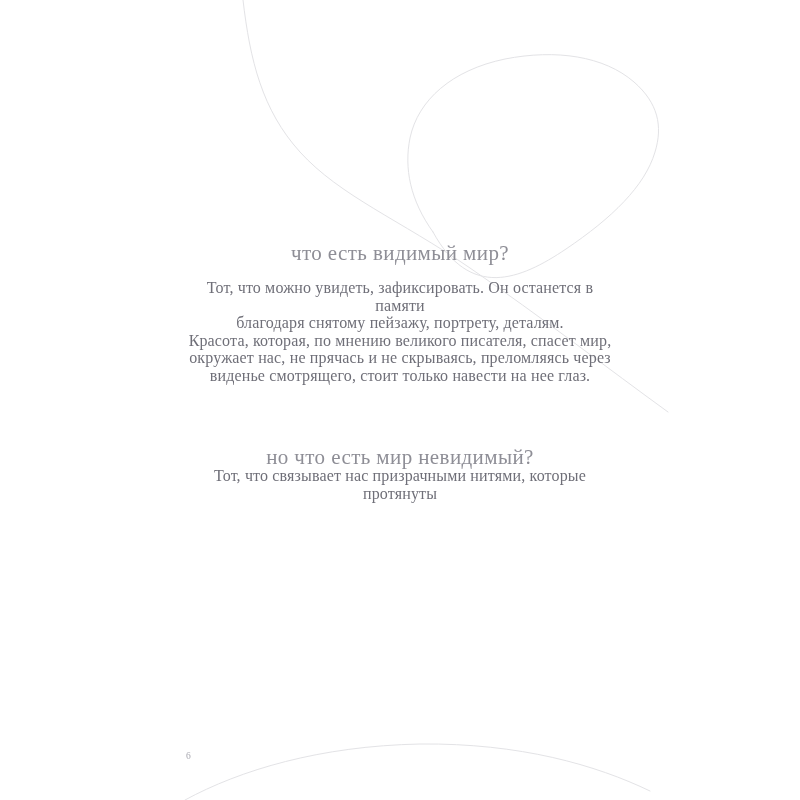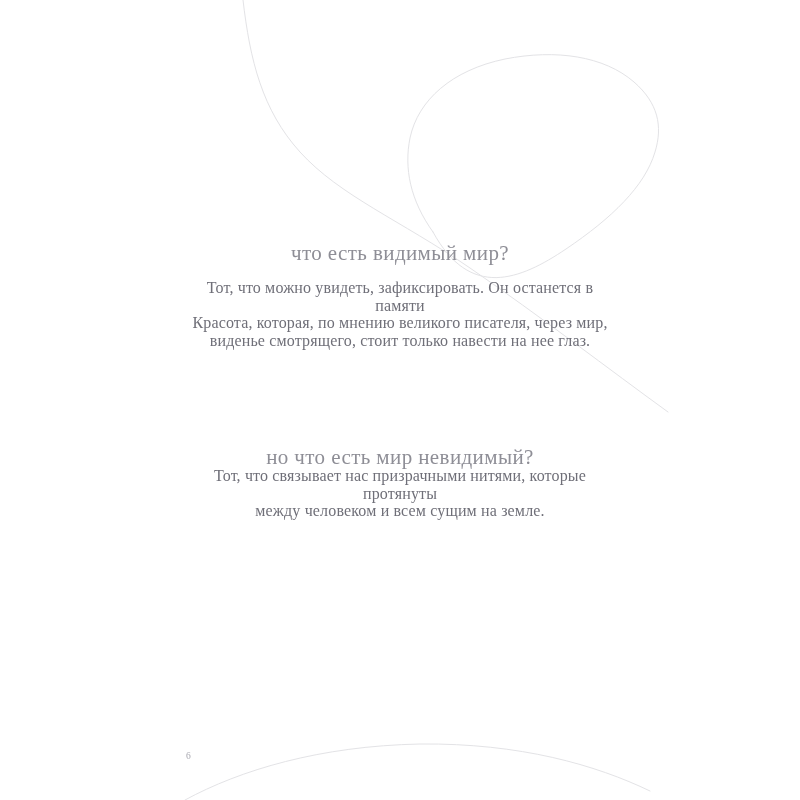--- a/index.html
+++ b/index.html
@@ -86,27 +86,28 @@
       <path d="M 185 800 C 240 770, 320 746, 420 744 C 520 743, 596 765, 650 791"></path>
     </g>
   </svg>
 
   <div class="content">
 
     <h2 class="heading" id="heading-1">что есть видимый мир?</h2>
 
     <div class="paragraph" id="paragraph-1">
       <span class="line">Тот, что можно увидеть, зафиксировать. Он останется в памяти</span>
-      <span class="line">Красота, которая, по мнению великого писателя, через мир,</span>
+      <span class="line">благодаря снятому пейзажу, портрету, деталям.</span>
+      <span class="line">Красота, которая, по мнению великого писателя, спасет мир,</span>
+      <span class="line">окружает нас, не прячась и не скрываясь, преломляясь через</span>
       <span class="line">виденье смотрящего, стоит только навести на нее глаз.</span>
     </div>
 
     <h2 class="heading" id="heading-2">но что есть мир невидимый?</h2>
 
     <div class="paragraph" id="paragraph-2">
       <span class="line">Тот, что связывает нас призрачными нитями, которые протянуты</span>
-      <span class="line">между человеком и всем сущим на земле.</span>
     </div>
 
     <div class="page-number">6</div>
 
   </div>
 </div>
 
 </body></html>

